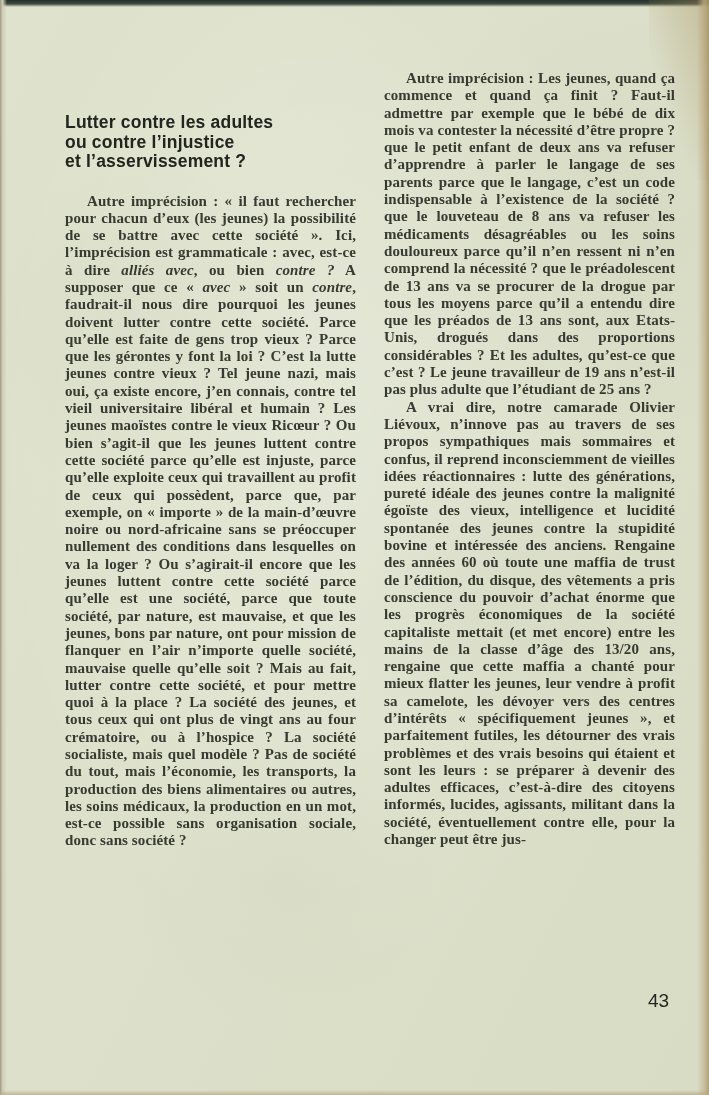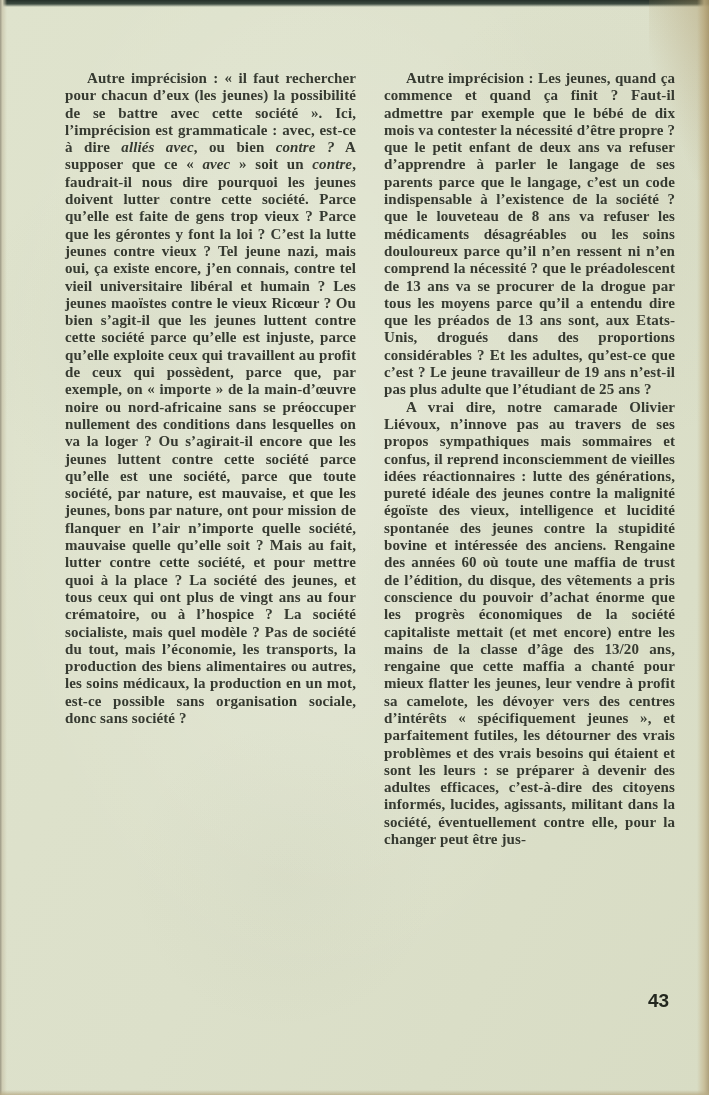--- a/index.html
+++ b/index.html
@@ -70,21 +70,21 @@
   }
   .para-main { margin-top: 0; font-weight: bold; }
   .para-2 { margin-top: 13px; }
 
   i { font-style: italic; }
 
   .page-number {
     position: absolute;
     left: 648px; top: 990px;
     font-family: "Liberation Sans", "DejaVu Sans", sans-serif;
-    font-weight: bold;
+    font-weight: normal;
     font-size: 19px;
     color: #23271f;
   }
 
   
   .texture {
     position: absolute; inset: 0; pointer-events: none;
     background:
       radial-gradient(circle at 20% 30%, rgba(120,130,100,0.05), rgba(0,0,0,0) 18%),
       radial-gradient(circle at 70% 55%, rgba(120,130,100,0.05), rgba(0,0,0,0) 20%),
@@ -97,20 +97,21 @@
 
 <div class="scan-page">
   <div class="texture"></div>
   <div class="edge-top"></div>
   <div class="edge-left"></div>
   <div class="edge-right"></div>
   <div class="edge-bottom"></div>
   <div class="corner-shade"></div>
 
   <div class="column col-left">
+    <h2 class="article-heading">Lutter contre les adultes<br>ou contre l’injustice<br>et l’asservissement ?</h2>
     <p class="indent para-main">Autre imprécision : « il faut rechercher pour chacun d’eux (les jeunes) la possibilité de se battre avec cette société ». Ici, l’imprécision est grammaticale : avec, est-ce à dire <i>alliés avec</i>, ou bien <i>contre ?</i> A supposer que ce « <i>avec</i> » soit un <i>contre</i>, faudrait-il nous dire pourquoi les jeunes doivent lutter contre cette société. Parce qu’elle est faite de gens trop vieux ? Parce que les gérontes y font la loi ? C’est la lutte jeunes contre vieux ? Tel jeune nazi, mais oui, ça existe encore, j’en connais, contre tel vieil universitaire libéral et humain ? Les jeunes maoïstes contre le vieux Ricœur ? Ou bien s’agit-il que les jeunes luttent contre cette société parce qu’elle est injuste, parce qu’elle exploite ceux qui travaillent au profit de ceux qui possèdent, parce que, par exemple, on « importe » de la main-d’œuvre noire ou nord-africaine sans se préoccuper nullement des conditions dans lesquelles on va la loger ? Ou s’agirait-il encore que les jeunes luttent contre cette société parce qu’elle est une société, parce que toute société, par nature, est mauvaise, et que les jeunes, bons par nature, ont pour mission de flanquer en l’air n’importe quelle société, mauvaise quelle qu’elle soit ? Mais au fait, lutter contre cette société, et pour mettre quoi à la place ? La société des jeunes, et tous ceux qui ont plus de vingt ans au four crématoire, ou à l’hospice ? La société socialiste, mais quel modèle ? Pas de société du tout, mais l’économie, les transports, la production des biens alimentaires ou autres, les soins médicaux, la production en un mot, est-ce possible sans organisation sociale, donc sans société ?</p>
   </div>
 
   <div class="column col-right">
     <p class="indent">Autre imprécision : Les jeunes, quand ça commence et quand ça finit ? Faut-il admettre par exemple que le bébé de dix mois va contester la nécessité d’être propre ? que le petit enfant de deux ans va refuser d’apprendre à parler le langage de ses parents parce que le langage, c’est un code indispensable à l’existence de la société ? que le louveteau de 8 ans va refuser les médicaments désagréables ou les soins douloureux parce qu’il n’en ressent ni n’en comprend la nécessité ? que le préadolescent de 13 ans va se procurer de la drogue par tous les moyens parce qu’il a entendu dire que les préados de 13 ans sont, aux Etats-Unis, drogués dans des proportions considérables ? Et les adultes, qu’est-ce que c’est ? Le jeune travailleur de 19 ans n’est-il pas plus adulte que l’étudiant de 25 ans ?</p>
     <p class="indent para-2">A vrai dire, notre camarade Olivier Liévoux, n’innove pas au travers de ses propos sympathiques mais sommaires et confus, il reprend inconsciemment de vieilles idées réactionnaires : lutte des générations, pureté idéale des jeunes contre la malignité égoïste des vieux, intelligence et lucidité spontanée des jeunes contre la stupidité bovine et intéressée des anciens. Rengaine des années 60 où toute une maffia de trust de l’édition, du disque, des vêtements a pris conscience du pouvoir d’achat énorme que les progrès économiques de la société capitaliste mettait (et met encore) entre les mains de la classe d’âge des 13/20 ans, rengaine que cette maffia a chanté pour mieux flatter les jeunes, leur vendre à profit sa camelote, les dévoyer vers des centres d’intérêts « spécifiquement jeunes », et parfaitement futiles, les détourner des vrais problèmes et des vrais besoins qui étaient et sont les leurs : se préparer à devenir des adultes efficaces, c’est-à-dire des citoyens informés, lucides, agissants, militant dans la société, éventuellement contre elle, pour la changer peut être jus-</p>
   </div>
 
   <div class="page-number">43</div>
 </div>

